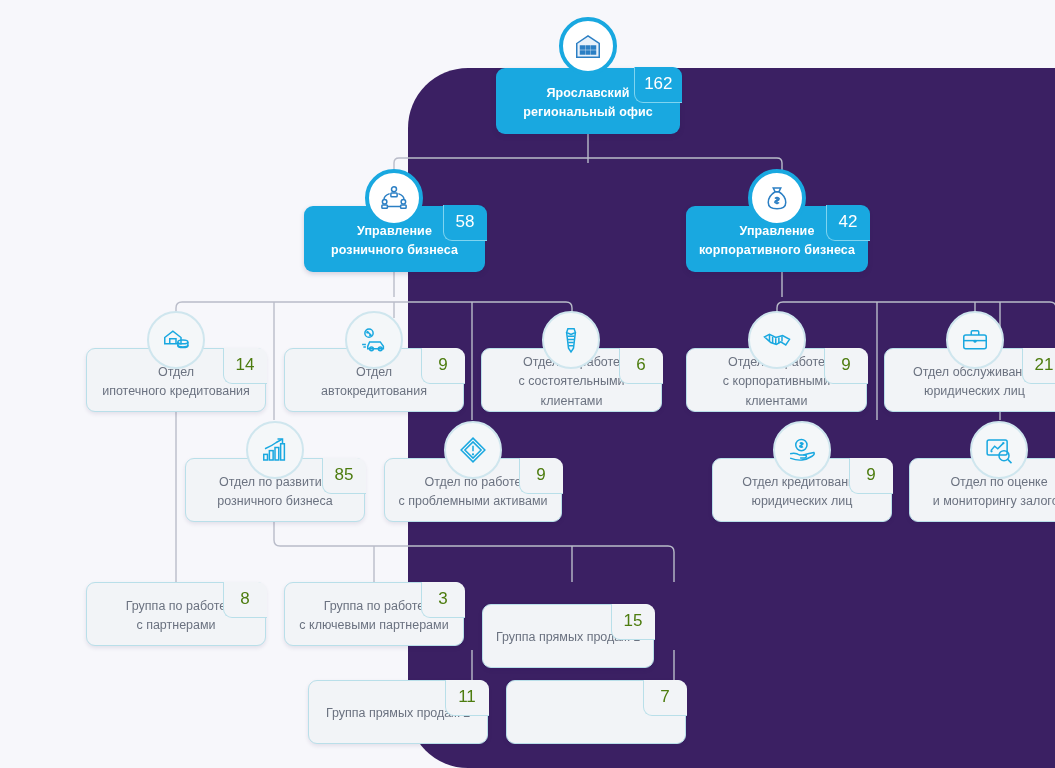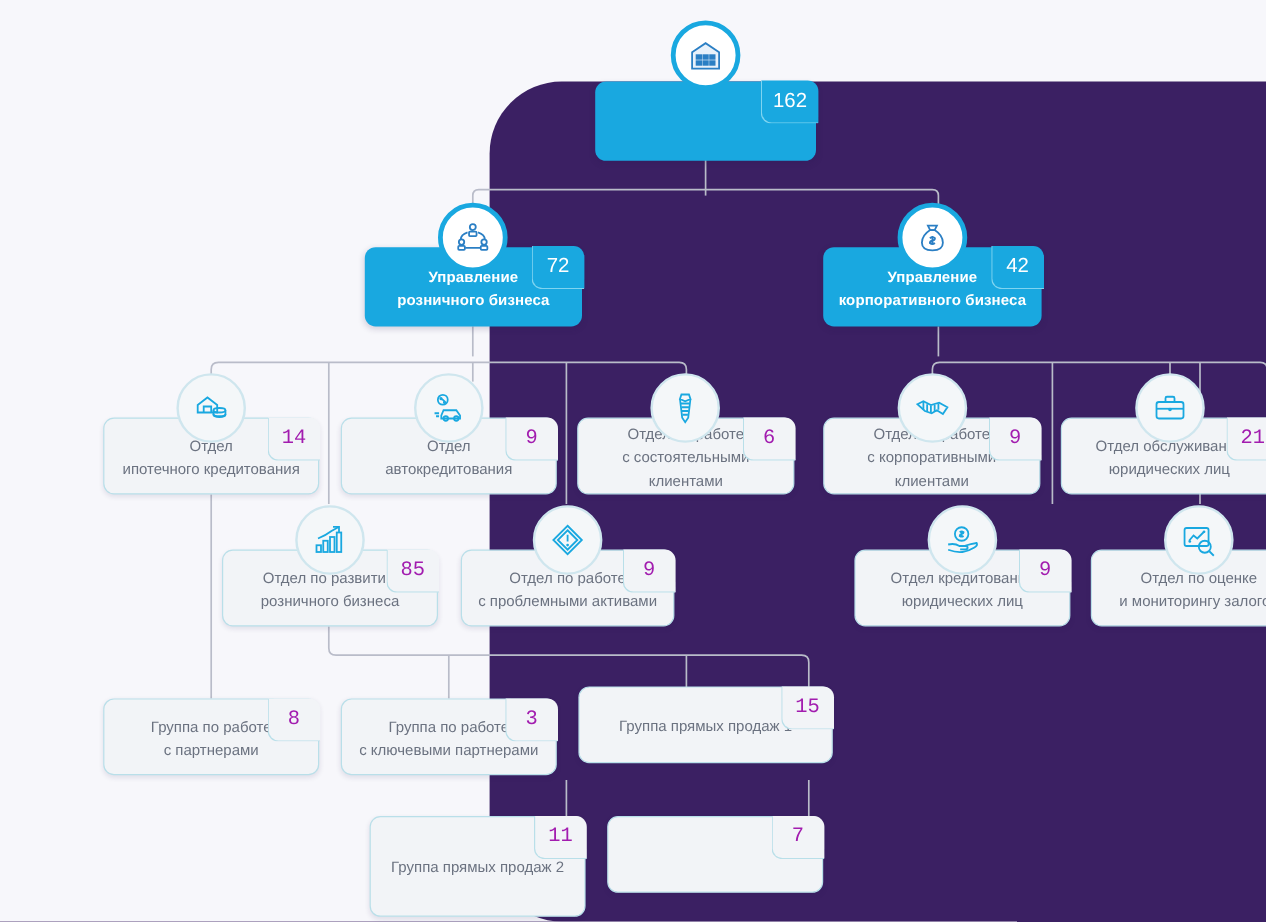--- a/index.html
+++ b/index.html
@@ -79,24 +79,23 @@
     font-weight:400;
   }
   .node.primary .badge{
     background:#19a8e0;
     color:#ffffff;
     border-left:1.5px solid #7fd4f0;
     border-bottom:1.5px solid #7fd4f0;
   }
   .node.secondary .badge{
     background:#f2f4f7;
-    color:#a21caf;
+    color:#4d7c0f;
     border-left:1.5px solid #b9dfe9;
     border-bottom:1.5px solid #b9dfe9;
-    font-family:Liberation Mono, monospace;
   }
 
   
   .bubble{
     position:absolute;
     width:58px;height:58px;
     border-radius:50%;
     background:#ffffff;
     box-sizing:border-box;
     display:flex;align-items:center;justify-content:center;
@@ -143,35 +142,37 @@
       <path d="M374 546 L374 582"></path>
       <path d="M572 546 L572 582"></path>
 
       <path d="M472 650 L472 680"></path>
       <path d="M674 650 L674 680"></path>
     </g>
   </svg>
 
   <div class="node primary" style="left:496px;top:68px;width:184px;height:66px;">
     <span class="badge">162</span>
+    <span class="label">Ярославский
+региональный офис</span>
   </div>
   <div class="bubble on-primary" style="left:559px;top:17px;">
     <svg width="30" height="30" viewBox="0 0 24 24" fill="none" stroke="#2b7fc4" stroke-width="1.2">
       <path d="M3 10 L12 4 L21 10 L21 21 L3 21 Z" fill="#e8f1fa"></path>
       <rect x="6" y="12" width="3" height="2.4" fill="#2b7fc4"></rect>
       <rect x="10.5" y="12" width="3" height="2.4" fill="#2b7fc4"></rect>
       <rect x="15" y="12" width="3" height="2.4" fill="#2b7fc4"></rect>
       <rect x="6" y="16" width="3" height="2.4" fill="#2b7fc4"></rect>
       <rect x="10.5" y="16" width="3" height="2.4" fill="#2b7fc4"></rect>
       <rect x="15" y="16" width="3" height="2.4" fill="#2b7fc4"></rect>
     </svg>
   </div>
 
   <div class="node primary" style="left:304px;top:206px;width:181px;height:66px;">
-    <span class="badge">72</span>
+    <span class="badge">58</span>
     <span class="label">Управление
 розничного бизнеса</span>
   </div>
   <div class="bubble on-primary" style="left:365px;top:169px;">
     <svg width="30" height="30" viewBox="0 0 24 24" fill="none" stroke="#2b7fc4" stroke-width="1.2">
       <circle cx="12" cy="5" r="2"></circle>
         <rect x="9.5" y="8" width="5" height="3" rx="0.6"></rect>
       <circle cx="4.5" cy="15" r="1.8"></circle>
         <rect x="2.3" y="17.5" width="4.4" height="2.7" rx="0.6"></rect>
       <circle cx="19.5" cy="15" r="1.8"></circle>
@@ -330,26 +331,26 @@
     <span class="label">Группа по работе
 с партнерами</span>
   </div>
 
   <div class="node secondary" style="left:284px;top:582px;width:180px;height:64px;">
     <span class="badge">3</span>
     <span class="label">Группа по работе
 с ключевыми партнерами</span>
   </div>
 
-  <div class="node secondary" style="left:482px;top:572px;width:212px;height:64px;">
+  <div class="node secondary" style="left:482px;top:604px;width:172px;height:64px;">
     <span class="badge">15</span>
     <span class="label">Группа прямых продаж 1</span>
   </div>
 
-  <div class="node secondary" style="left:308px;top:680px;width:180px;height:84px;">
+  <div class="node secondary" style="left:308px;top:680px;width:180px;height:64px;">
     <span class="badge">11</span>
     <span class="label">Группа прямых продаж 2</span>
   </div>
 
   <div class="node secondary" style="left:506px;top:680px;width:180px;height:64px;">
     <span class="badge">7</span>
   </div>
 
 </div>
 

